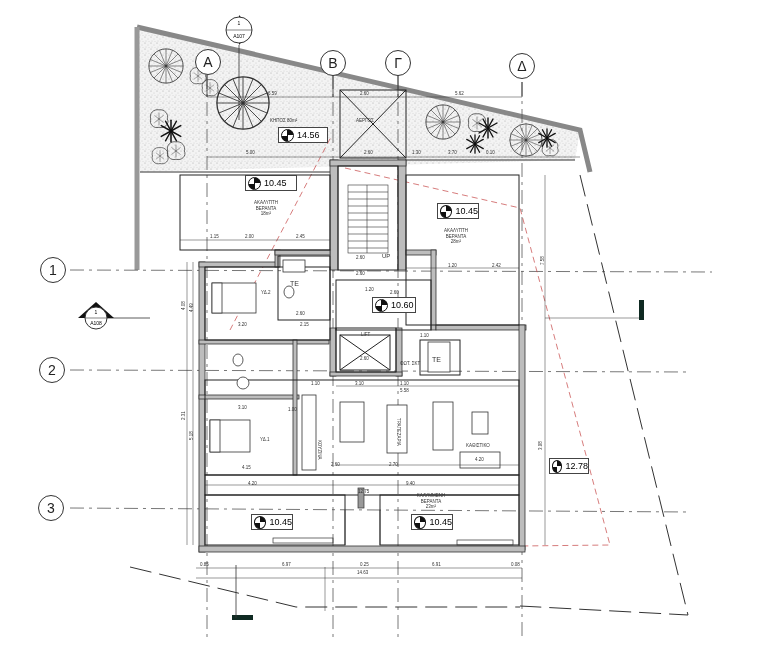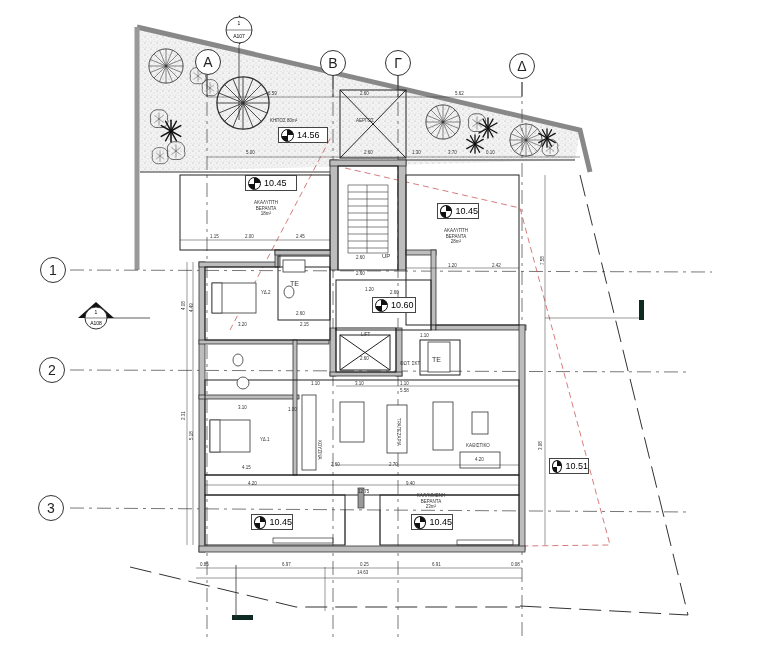--- a/index.html
+++ b/index.html
@@ -263,21 +263,21 @@
 <div class="elev" style="left:251px;top:514px;width:42px;">
     <span class="mark"></span>
     <span>10.45</span>
   </div>
 <div class="elev" style="left:411px;top:514px;width:42px;">
     <span class="mark"></span>
     <span>10.45</span>
   </div>
 <div class="elev" style="left:549px;top:458px;width:40px;">
     <span class="mark"></span>
-    <span>10.51</span>
+    <span>12.78</span>
   </div>
 
 <div class="room" style="left:270px;top:118px;">ΚΗΠΟΣ 80m²</div>
 <div class="room" style="left:356px;top:118px;">ΑΕΡΓΟΣ</div>
 <div class="room" style="left:246px;top:200px;width:40px;">
   <div>ΑΚΑΛΥΠΤΗ</div>
   <div>ΒΕΡΑΝΤΑ</div>
   <div>18m²</div>
 </div>
 <div class="room" style="left:436px;top:228px;width:40px;">

